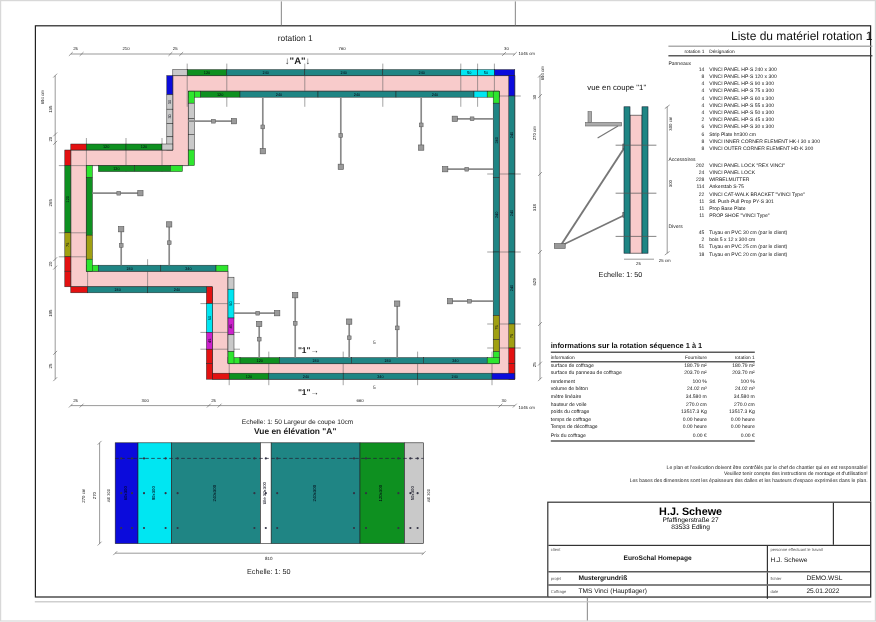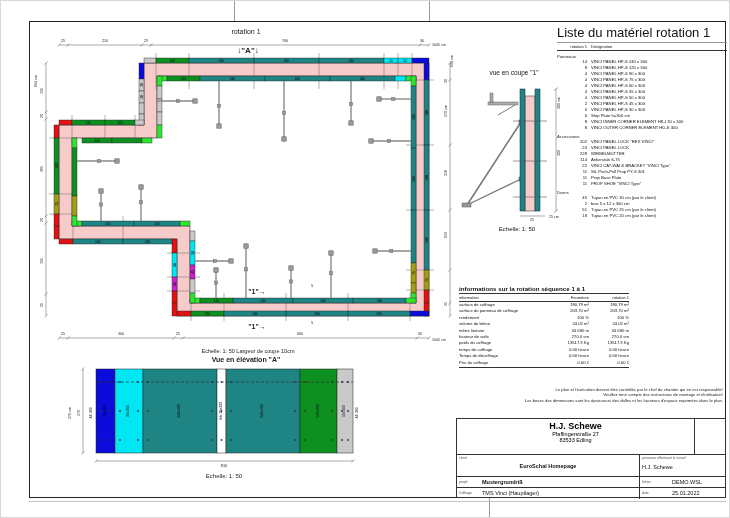--- a/index.html
+++ b/index.html
@@ -4,21 +4,21 @@
 <style>
   html,body{margin:0;padding:0;background:#ffffff;}
   body{width:730px;height:518px;position:relative;overflow:hidden;
        font-family:"Liberation Sans", sans-serif;border:1px solid #d8d8d8;box-sizing:border-box;}
   #frame{position:absolute;left:28px;top:20px;width:697px;height:477px;border:1.5px solid #222;box-sizing:border-box;background:#fff;}
   .fold{position:absolute;width:1px;background:#999;}
   svg{position:absolute;overflow:visible;}
   svg text{font-family:"Liberation Sans", sans-serif;}
   
   #mat-list{position:absolute;left:556px;top:24px;width:170px;color:#111;}
-  #mat-list .ttl{font-size:13px;text-align:left;margin-bottom:2px;}
+  #mat-list .ttl{font-size:10px;text-align:right;margin-bottom:2px;}
   #mat-list .hdr{display:flex;font-size:4px;border-bottom:.5px solid #333;border-top:.5px solid #999;padding:1px 0;}
   .qcol{width:30px;text-align:right;flex:none;}
   .dcol{margin-left:4px;flex:1;}
   #mat-list .grp{font-size:4.2px;margin-top:3px;color:#222;}
   #mat-list .row{display:flex;font-size:4.2px;line-height:6px;}
   #info-tbl{position:absolute;left:458px;top:284px;width:170px;color:#111;}
   #info-tbl .ttl{font-size:6.2px;font-weight:bold;border-bottom:.5px solid #333;padding-bottom:1px;}
   #info-tbl .hdr{display:flex;font-size:4px;border-bottom:.5px solid #333;padding:1px 0;}
   #info-tbl .row{display:flex;font-size:4.2px;line-height:6.4px;}
   .icol{flex:1;}

